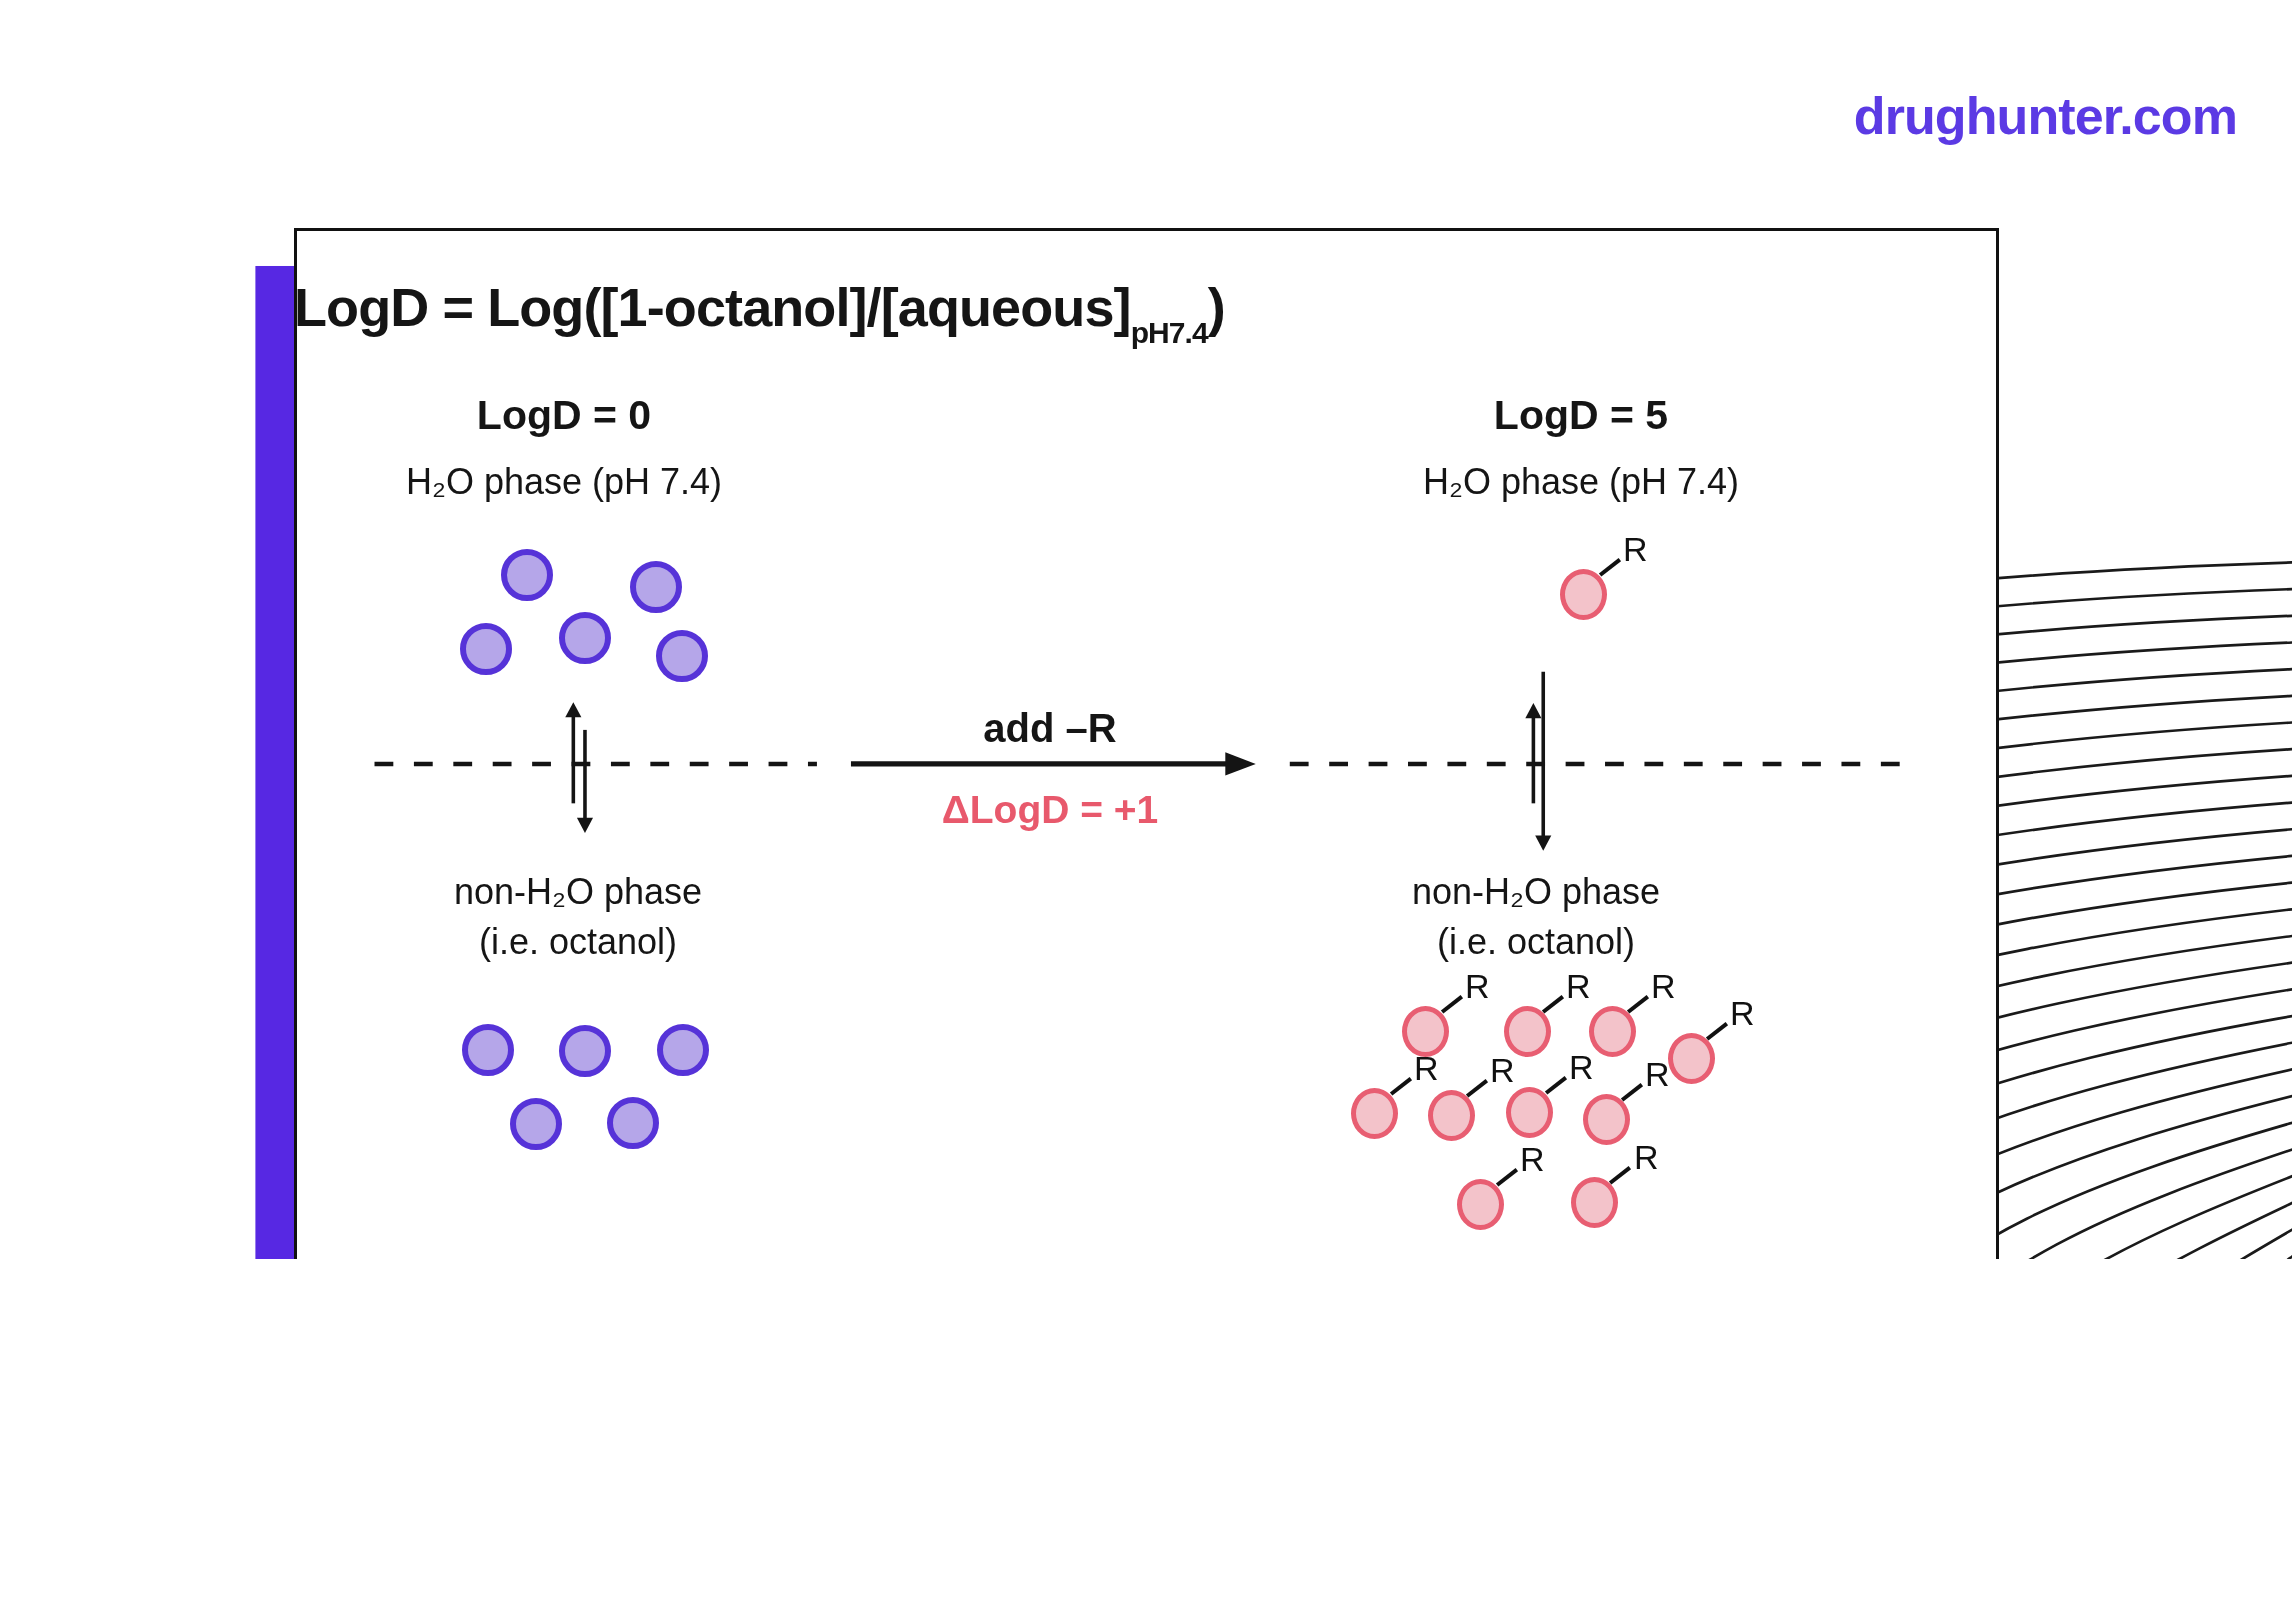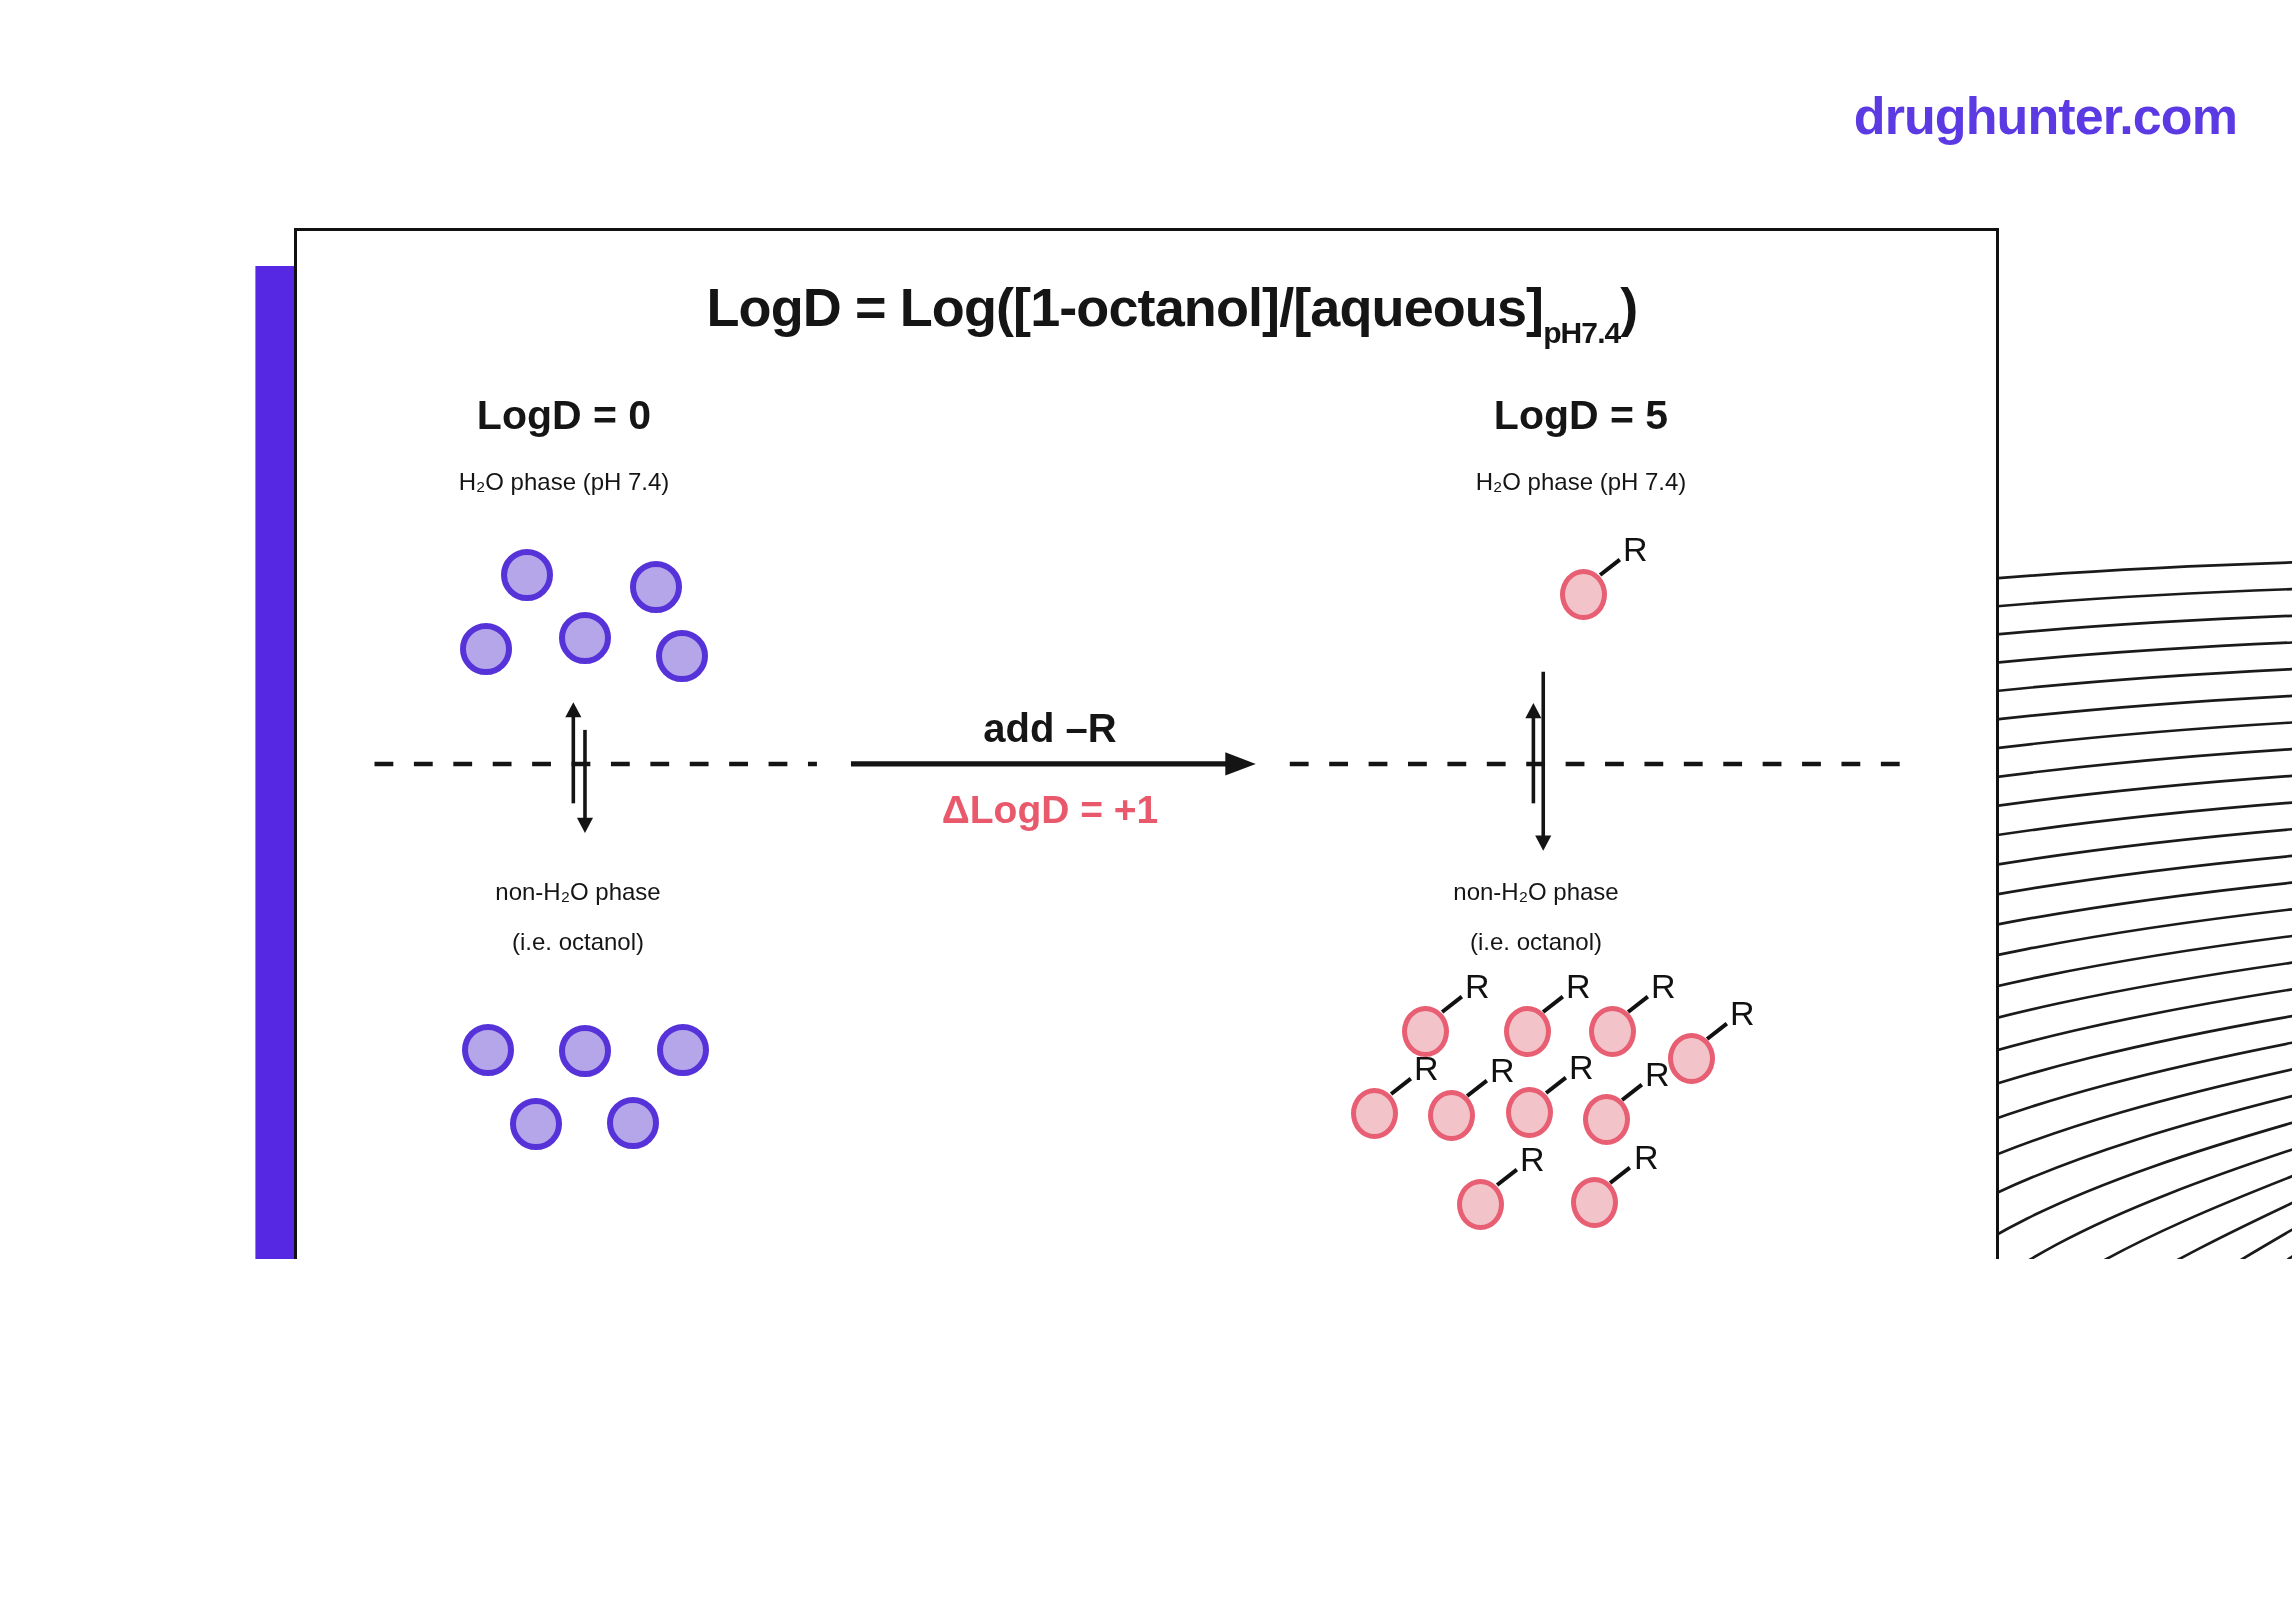--- a/index.html
+++ b/index.html
@@ -3,25 +3,25 @@
 <meta charset="utf-8">
 <style>
   html,body{margin:0;padding:0;background:#ffffff;}
   .stage{position:relative;width:2293px;height:1259px;overflow:hidden;background:#fff;
          font-family:"Liberation Sans","DejaVu Sans",sans-serif;color:#151515;}
   svg.layer{position:absolute;left:0;top:0;pointer-events:none;}
   .site-link{position:absolute;top:86px;right:56px;font-size:52px;font-weight:700;
              letter-spacing:-0.9px;color:#5b3ae4;}
   .card{position:absolute;left:294px;top:228px;width:1699px;height:1066px;
         background:#ffffff;border:3.6px solid #111;}
-  .title{position:absolute;left:294px;top:276px;width:1706px;text-align:center;
-         font-size:54px;font-weight:700;letter-spacing:-0.9px;padding-left:25px;}
+  .title{position:absolute;left:294px;top:276px;width:1706px;text-align:left;
+         font-size:54px;font-weight:700;letter-spacing:-0.9px;}
   .title sub{font-size:30px;font-weight:700;position:relative;top:5.4px;}
   .col-head{position:absolute;font-size:41px;font-weight:700;transform:translateX(-50%);white-space:nowrap;}
-  .phase-label{position:absolute;font-size:24px;font-weight:400;transform:translateX(-50%);
+  .phase-label{position:absolute;font-size:36px;font-weight:400;transform:translateX(-50%);
                white-space:nowrap;text-align:center;line-height:50px;}
   .center-top{position:absolute;font-size:40px;font-weight:700;transform:translateX(-50%);white-space:nowrap;}
   .center-bottom{position:absolute;font-size:39px;font-weight:700;color:#e8596c;
                  transform:translateX(-50%);white-space:nowrap;}
   .mol{position:absolute;border-radius:50%;box-sizing:border-box;}
   .mol.purple{width:52px;height:52px;background:#b5a6e9;border:6.3px solid #5633d8;}
   .mol.pink{width:47px;height:51px;background:#f3c3ca;border:5.4px solid #e85e72;}
   .bond{position:absolute;width:25px;height:3.6px;background:#111;
         transform:rotate(-38deg);transform-origin:left center;}
   .rlab{position:absolute;font-size:34px;font-weight:400;color:#111;}

